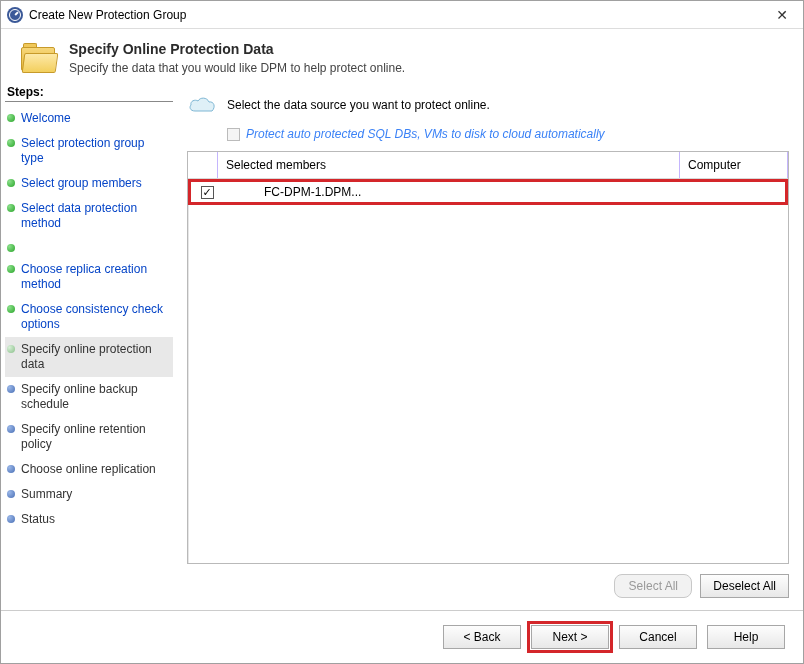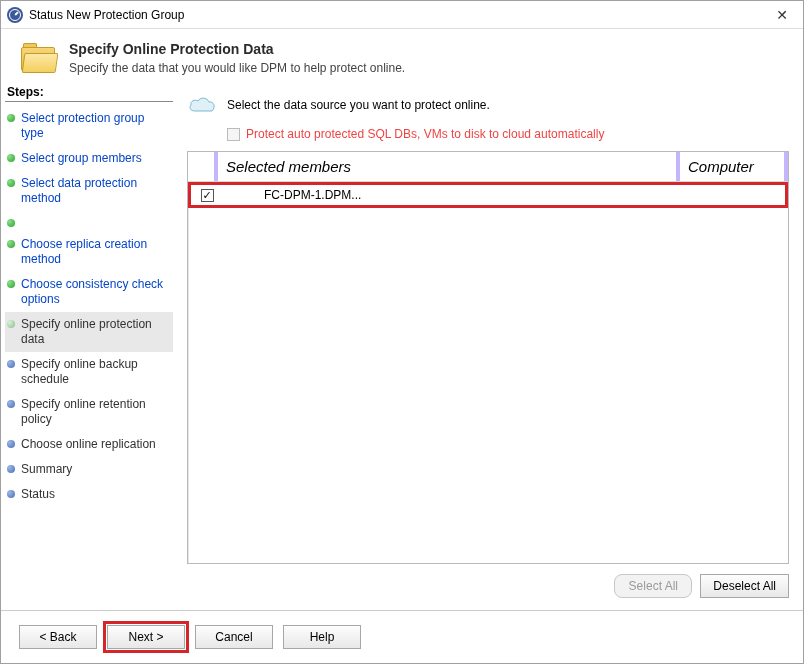--- a/index.html
+++ b/index.html
@@ -176,21 +176,22 @@
     width: 30px; height: 20px;
     position: relative;
   }
   .cloud-icon svg { display:block; }
 
   .auto-protect-row {
     display: flex;
     align-items: center;
     gap: 6px;
     margin: 4px 0 10px 40px;
-    color: #ef4444;
+    color: #3b82f6;
+    font-style: italic;
   }
   .auto-protect-row .chk {
     width: 13px; height: 13px;
     border: 1px solid #bbb;
     background: #f5f5f5;
   }
 
   .members-box {
     flex: 1;
     border: 1px solid #b9b9b9;
@@ -199,23 +200,22 @@
     min-height: 0;
     box-shadow: inset 1px 1px 0 #e6e6e6;
   }
   .members-header {
     display: flex;
     background: #fff;
     border-bottom: 1px solid #d8d8d8;
   }
   .members-header .col {
     padding: 6px 8px;
-    font-size: 15px;
-    border-right: 4px solid #c4b5fd;
-    font-style: italic;
+    font-size: 12px;
+    border-right: 1px solid #c4b5fd;
   }
   .col-check-h { width: 30px; border-right: none; }
   .col-member { flex: 1; }
   .col-computer { width: 108px; border-right: none; }
 
   .members-rows {
     flex: 1;
     overflow: auto;
   }
   .members-row {
@@ -275,40 +275,40 @@
     color: #9a9a9a;
     border-color: #c8c8c8;
     background: #f2f2f2;
     border-radius: 8px;
   }
 
   .footer {
     border-top: 1px solid #ccc;
     padding: 14px 18px;
     display: flex;
-    justify-content: flex-start;
+    justify-content: flex-end;
     gap: 10px;
   }
   .btn.highlight-border {
     outline: 3px solid #d4262a;
     outline-offset: 1px;
   }
   .scroll-handle {
     height: 8px;
     margin-top: -8px;
   }
 </style>
 </head>
 <body>
 
 <div class="window">
 
   <div class="titlebar">
     <div class="app-icon"></div>
-    <div class="title-text">Status New Protection Group</div>
+    <div class="title-text">Create New Protection Group</div>
     <div class="close-btn">
       <span>✕</span>
     </div>
   </div>
 
   <div class="header-area">
     <div class="folder-icon">
       <div class="tab"></div>
         <div class="back"></div>
         <div class="front"></div>
@@ -317,20 +317,24 @@
       <h2>Specify Online Protection Data</h2>
       <div class="subtitle">Specify the data that you would like DPM to help protect online.</div>
     </div>
   </div>
 
   <div class="body-row">
 
     <div class="steps-pane">
       <div class="steps-heading">Steps:</div>
       <ul class="steps-list" id="steps-list">
+          <li class="completed">
+            <span class="bullet"></span>
+            <span class="label">Welcome</span>
+          </li>
           <li class="completed">
             <span class="bullet"></span>
             <span class="label">Select protection group type</span>
           </li>
           <li class="completed">
             <span class="bullet"></span>
             <span class="label">Select group members</span>
           </li>
           <li class="completed">
             <span class="bullet"></span>

